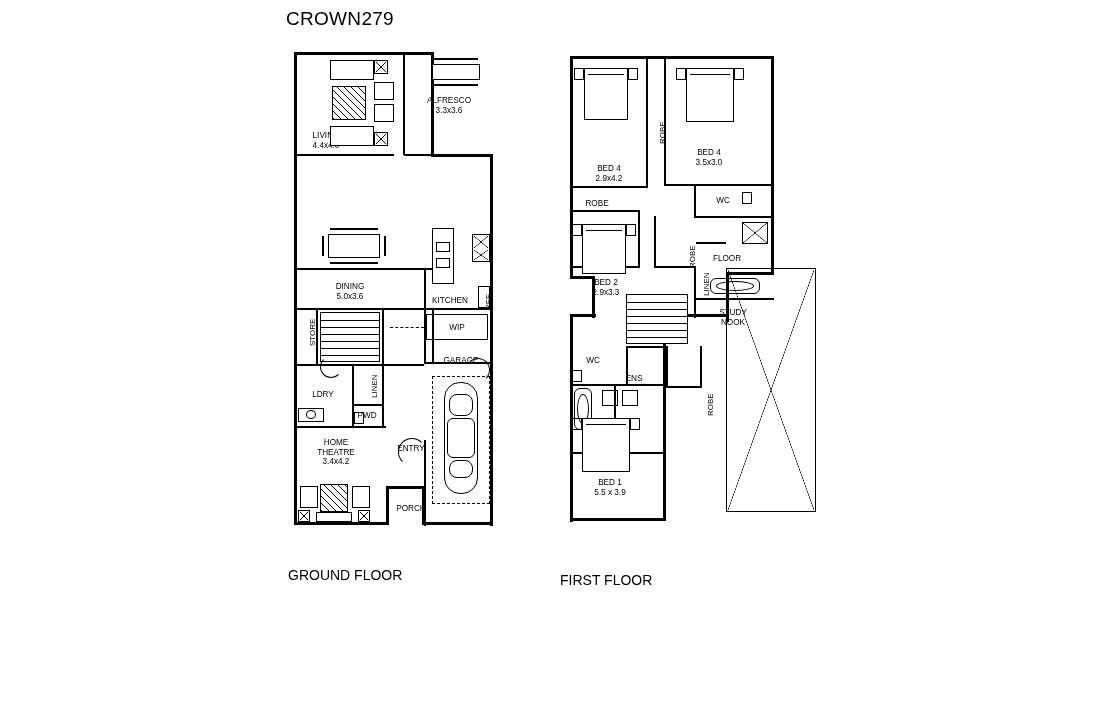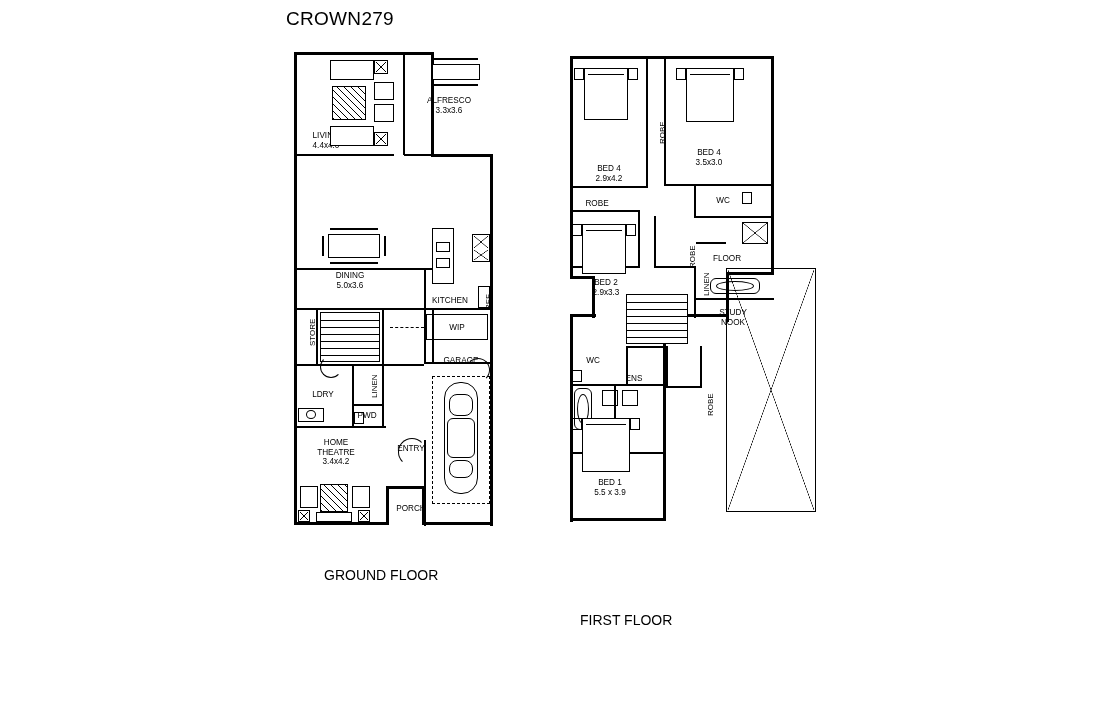--- a/index.html
+++ b/index.html
@@ -2,22 +2,22 @@
 <html><head>
 <meta charset="utf-8">
 <style>
   html,body{margin:0;padding:0;background:#ffffff;}
   body{width:1103px;height:714px;position:relative;font-family:"Liberation Sans",sans-serif;color:#000;}
   .page{position:absolute;left:0;top:0;width:1103px;height:714px;overflow:hidden;}
 
   #title{position:absolute;left:286px;top:8px;font-size:19px;letter-spacing:.3px;}
 
   .cap{position:absolute;font-size:14px;}
-  #cap-ground{left:288px;top:567px;margin-left:36px;}
-  #cap-first{left:580px;top:572px;margin-top:40px;}
+  #cap-ground{left:288px;top:567px;}
+  #cap-first{left:560px;top:572px;}
 
   #specs{position:absolute;left:286px;top:598px;font-size:13.5px;line-height:18.5px;}
   #specs div{white-space:nowrap;}
 
   
   .plan{position:absolute;}
   .w{position:absolute;background:#000;}       
   .tw{position:absolute;background:#000;}      
   .rm{position:absolute;font-size:8.2px;line-height:9.6px;text-align:center;white-space:nowrap;}
   .vt{position:absolute;font-size:8px;line-height:9px;transform-origin:0 0;transform:rotate(-90deg);white-space:nowrap;}
@@ -97,21 +97,21 @@
     <div class="cross" style="left:90px;top:88px;width:10px;height:10px;"></div>
 
     <div class="rm" style="left:132px;top:50px;width:62px;">
       <span>ALFRESCO</span><br>
       <span>3.3x3.6</span>
     </div>
     <div class="sofa" style="left:146px;top:18px;width:48px;height:16px;"></div>
     <div class="tw" style="left:148px;top:12px;width:44px;height:2px;"></div>
     <div class="tw" style="left:148px;top:38px;width:44px;height:2px;"></div>
 
-    <div class="rm" style="left:36px;top:225px;width:56px;">
+    <div class="rm" style="left:36px;top:236px;width:56px;">
       <span>DINING</span><br>
       <span>5.0x3.6</span>
     </div>
     <div class="sofa" style="left:42px;top:188px;width:52px;height:24px;"></div>
     <div class="tw" style="left:44px;top:182px;width:48px;height:2px;"></div>
     <div class="tw" style="left:44px;top:216px;width:48px;height:2px;"></div>
     <div class="tw" style="left:36px;top:190px;width:2px;height:20px;"></div>
     <div class="tw" style="left:98px;top:190px;width:2px;height:20px;"></div>
 
     <div class="rm" style="left:140px;top:250px;width:48px;">

